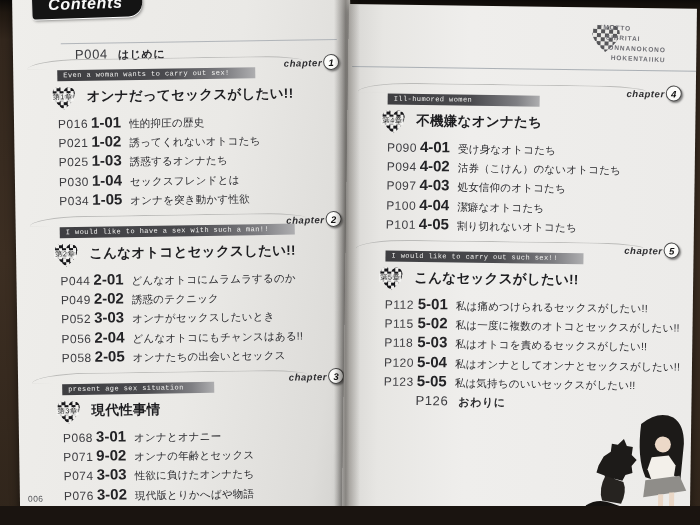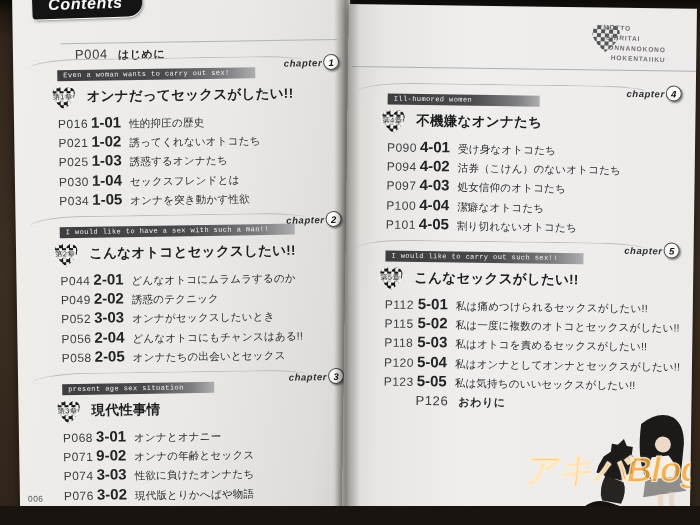--- a/index.html
+++ b/index.html
@@ -337,17 +337,16 @@
       <path d="M12 102 q11-7 24-3 l15 5 -4 9 -31 0 q-7-4 -4-11 z" fill="#141210"></path>
 
       <path d="M66 20 q17-14 32-7 q11 7 11 26 l-3 36 -8-5 -4 10 -23-7 q-9-19 -5-53 z" fill="#1c1a18"></path>
       <circle cx="88" cy="40" r="8" fill="#ecd9c8"></circle>
       <path d="M77 53 l17-2 7 10 -2 14 -21 3 -5-13 z" fill="#f3f0ea"></path>
       <path d="M71 76 l34-5 7 15 -43 7 z" fill="#8f8d89"></path>
       <rect x="84" y="90" width="5" height="20" fill="#ead7c6"></rect>
       <rect x="95" y="88" width="5" height="22" fill="#ead7c6"></rect>
       <path d="M81 108 l11 2 0 7 -13 0 z" fill="#1c1a18"></path>
     </svg>
-    <div class="watermark">アキバBlog</div>
   </div>
 
   <div class="gutter"></div>
 </div>
 
 </body></html>

